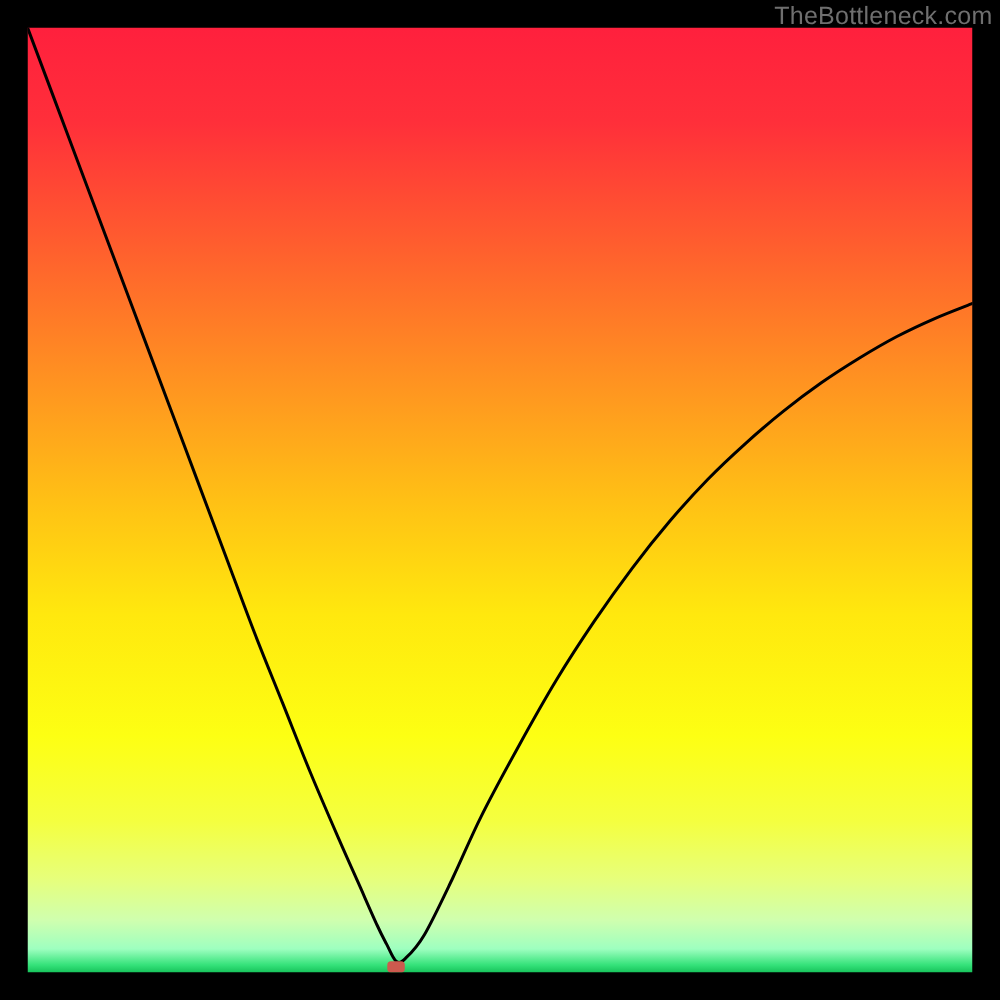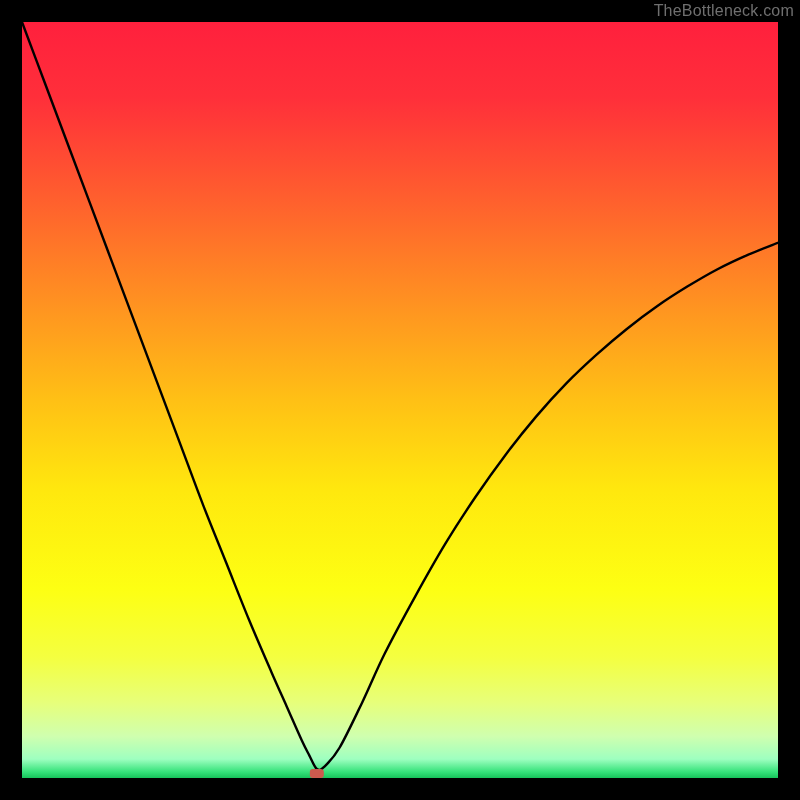--- a/index.html
+++ b/index.html
@@ -23,21 +23,21 @@
     position: absolute;
     left: 0;
     top: 0;
     width: 756px;
     height: 756px;
   }
   .watermark {
     position: absolute;
     top: 2px;
     right: 6px;
-    font-size: 16px;
+    font-size: 20px;
     color: #6f6f6f;
     font-weight: 500;
     letter-spacing: 0.2px;
   }
   svg { display: block; }
 </style>
 </head>
 <body>
 
 <div class="frame">

